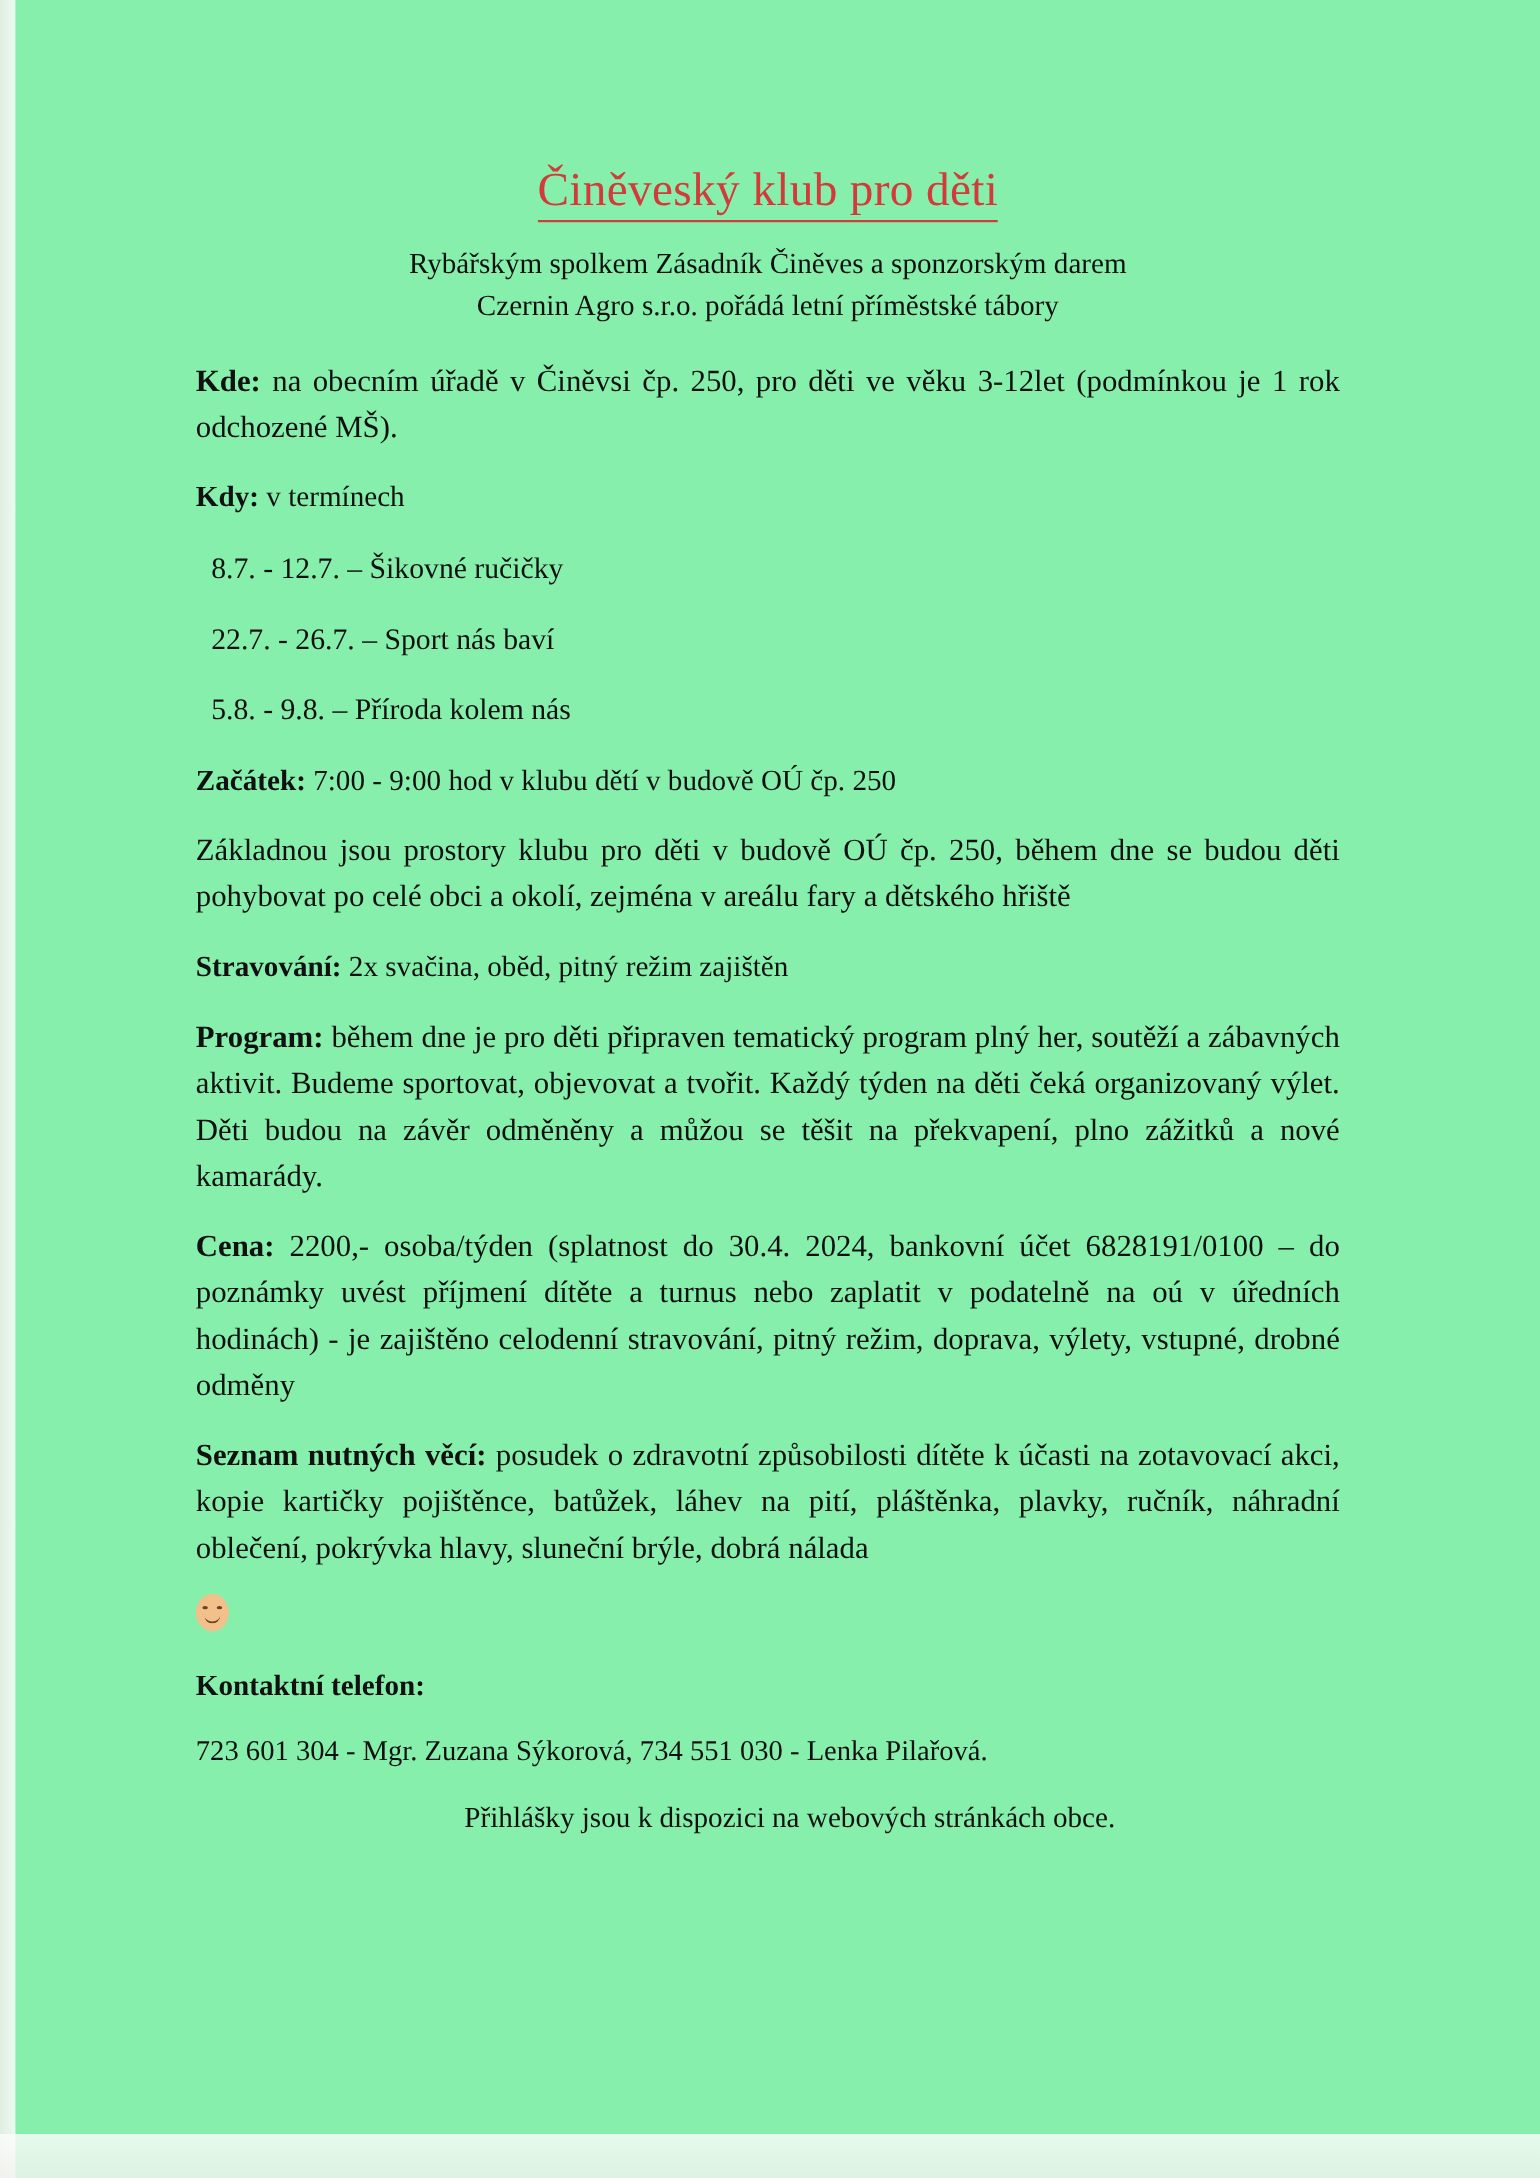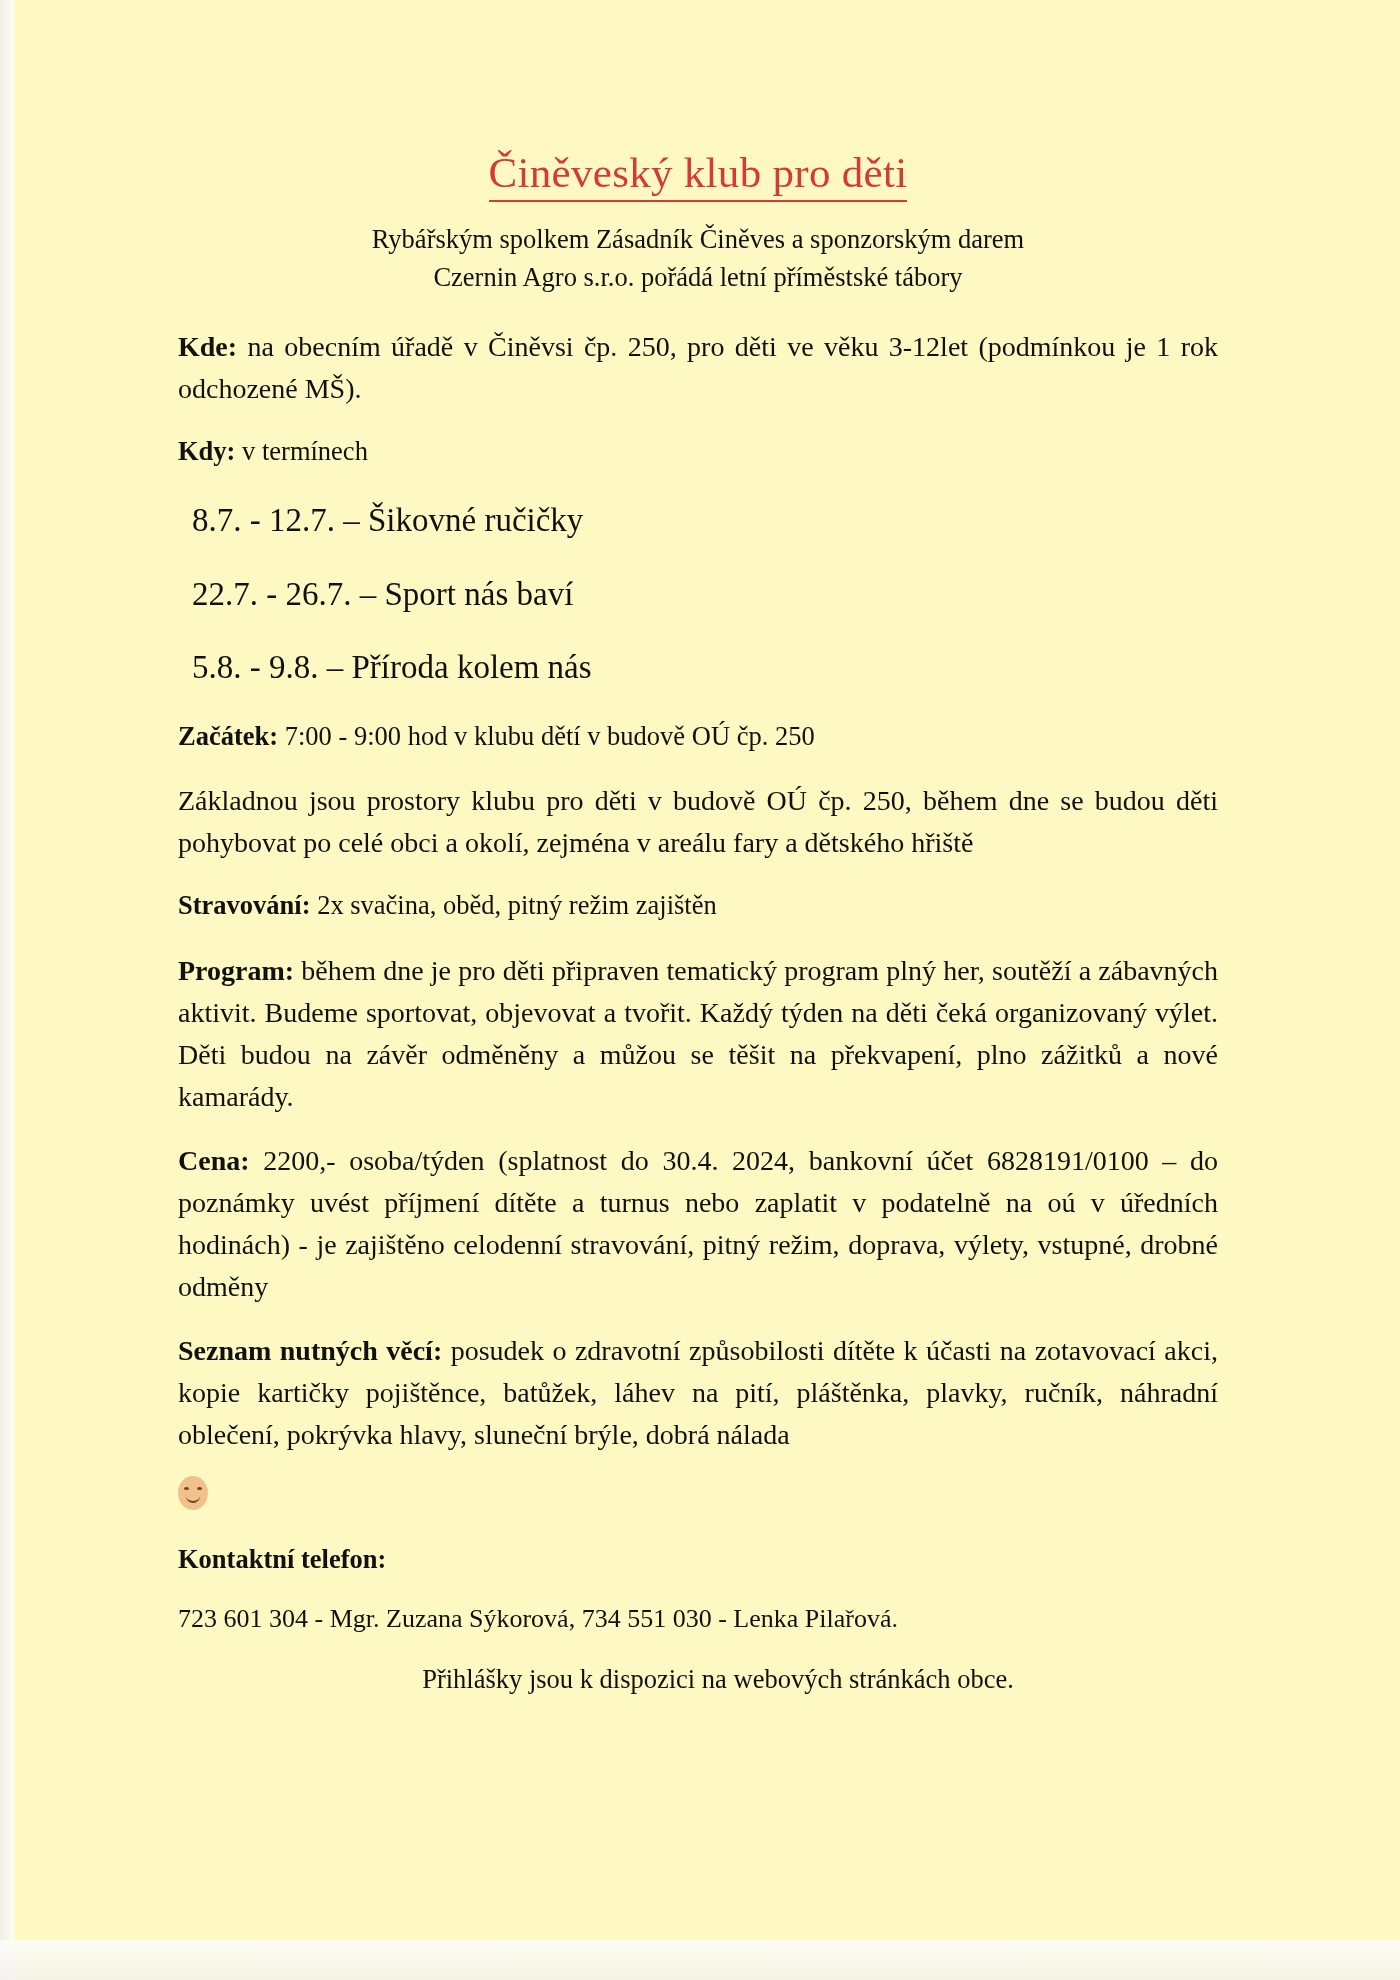--- a/index.html
+++ b/index.html
@@ -11,21 +11,21 @@
     height: 1980px;
     background: #ffffff;
     font-family: "Liberation Serif", "DejaVu Serif", serif;
     color: #111111;
     overflow: hidden;
   }
   .page {
     position: relative;
     width: 1400px;
     height: 1980px;
-    background: #fef9c3;
+    background: #86efac;
     box-sizing: border-box;
   }
   
   .scan-edge-left {
     position: absolute;
     left: 0; top: 0;
     width: 14px; height: 1980px;
     background: linear-gradient(to right, #f0eeea, #fdfdfc);
     opacity: .85;
   }
@@ -68,21 +68,21 @@
     line-height: 1.5;
     text-align: justify;
     margin: 0 0 22px 0;
   }
   .para b { font-weight: bold; }
 
   .datelist {
     margin: 0 0 18px 0;
   }
   .dateline {
-    font-size: 33px;
+    font-size: 27px;
     line-height: 1.5;
     margin: 0 0 24px 14px;
   }
   .label-line {
     font-size: 26.5px;
     line-height: 1.5;
     margin: 0 0 24px 0;
   }
   .spaced { margin-bottom: 26px; }
 

